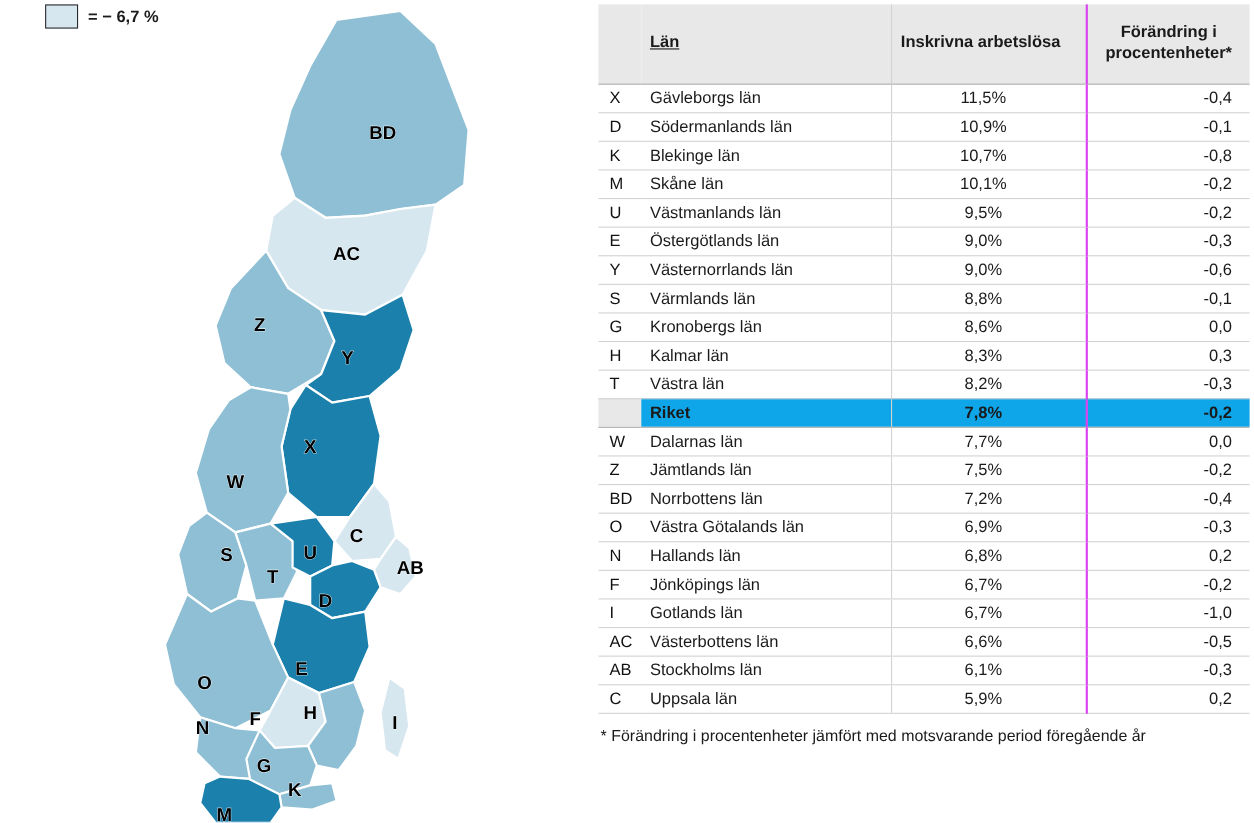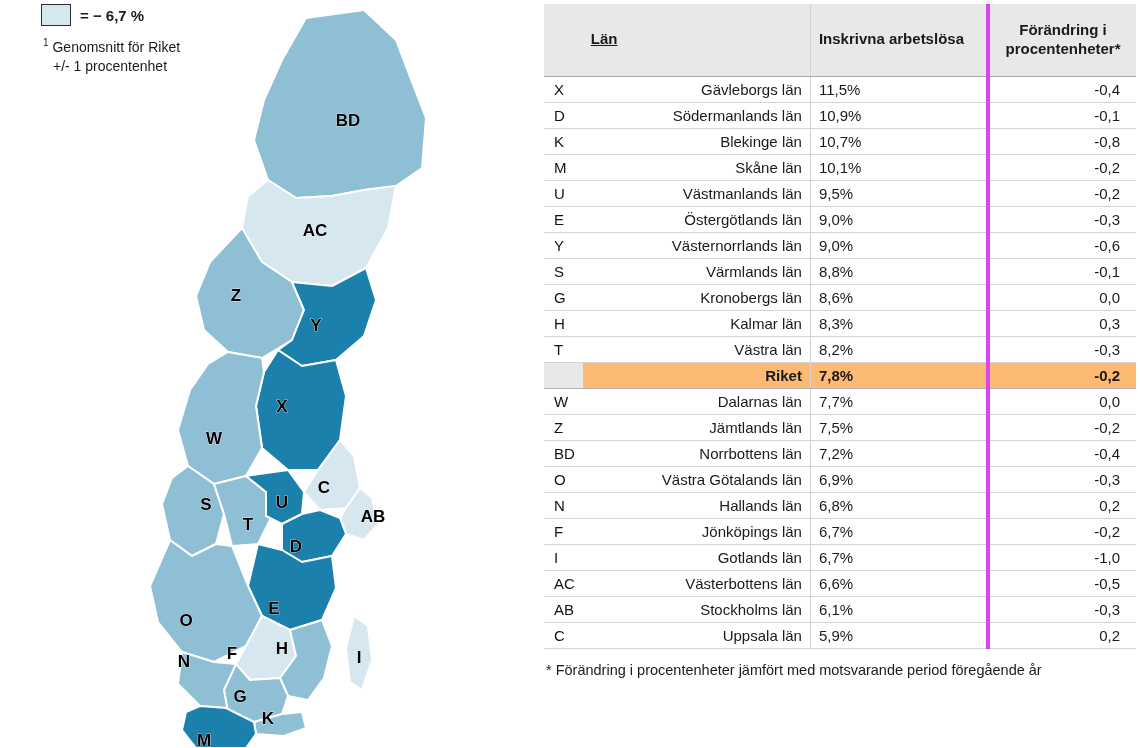--- a/index.html
+++ b/index.html
@@ -97,53 +97,49 @@
   thead th.c-code { width: 38px; background: #e8e8e8; }
   thead th.c-name { width: 228px; text-decoration: underline; }
   thead th.c-val  { width: 178px; text-align: left; }
   thead th.c-chg  { width: 148px; text-align: center; margin-left: 20px; }
 
   tbody td {
     border-bottom: 1px solid #d3d3d3;
     height: 26px;
   }
   tbody td.c-code { text-align: left; padding-left: 10px; color: #111; }
-  tbody td.c-name { text-align: right; }
-  tbody td.c-val  { text-align: left; padding-right: 18px; }
+  tbody td.c-name { text-align: left; }
+  tbody td.c-val  { text-align: center; padding-right: 18px; }
   tbody td.c-chg  { text-align: right; padding-right: 16px; margin-left: 20px; }
 
   tbody tr.riket td {
-    background: #fdba74;
+    background: #0ea5e9;
     font-weight: bold;
     border-bottom: 1px solid #b0b0b0;
   }
   tbody tr.riket td.c-code { background: #e8e8e8; font-weight: normal; }
 
-  tbody td.c-val, thead th.c-val { border-left: 1px solid #d3d3d3; border-right: 4px solid #d946ef; }
+  tbody td.c-val, thead th.c-val { border-left: 1px solid #d3d3d3; border-right: 2px solid #d946ef; }
 
   .table-footnote {
     margin-top: 12px;
     font-size: 14.5px;
     line-height: 1.35;
     padding-left: 2px;
   }
 </style>
 </head>
 <body>
 
 <div id="root">
 
   <div class="legend">
     <div class="legend-row">
       <div class="legend-swatch" style="background:#d6e7f0"></div>
       <div class="legend-label">= − 6,7 %</div>
-    </div>
-    <div class="legend-note">
-      <span class="sup">1</span><span> Genomsnitt för Riket</span><br>
-      <span style="padding-left:10px">+/- 1 procentenhet</span>
     </div>
   </div>
 
   <div class="map-wrap">
     <svg width="420" height="748" viewBox="0 0 420 748" xmlns="http://www.w3.org/2000/svg">
       <g stroke="#ffffff" stroke-width="2" stroke-linejoin="round">
 
         <path fill="#8fbfd4" d="M210,18 L268,10 L300,40 L316,82 L330,118 L326,168 L300,186 L268,190 L236,196 L200,198 L172,180 L158,140 L168,100 L186,60 Z"></path>
 
         <path fill="#d6e7f0" d="M172,180 L200,198 L236,196 L268,190 L300,186 L292,228 L270,268 L236,286 L196,282 L166,262 L146,228 L152,196 Z"></path>

